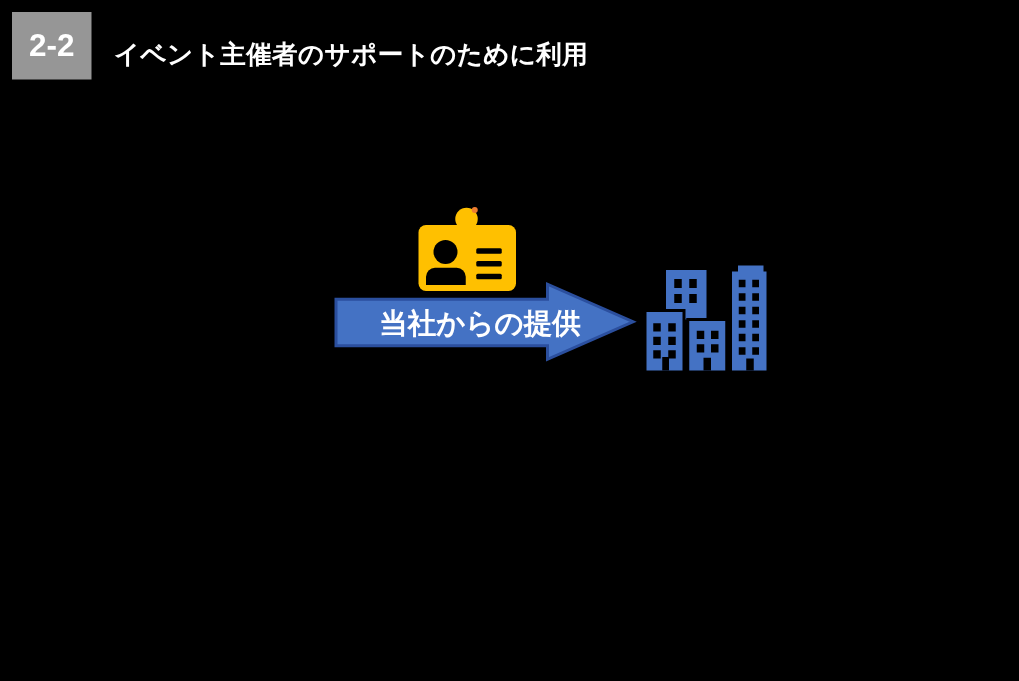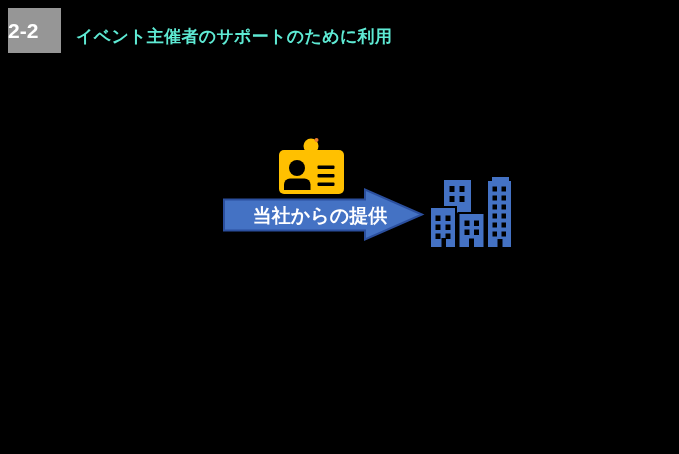--- a/index.html
+++ b/index.html
@@ -2,26 +2,26 @@
 <html><head>
 <meta charset="utf-8">
 <style>
   html,body{margin:0;padding:0;background:#000;}
   #screen{
     position:relative;width:679px;height:454px;background:#000000;overflow:hidden;
     font-family:"Liberation Sans",sans-serif;
   }
   .badge{
     position:absolute;left:8px;top:8px;width:53px;height:45px;
-    background:#969696;display:flex;align-items:center;justify-content:flex-start;
+    background:#969696;display:flex;align-items:center;justify-content:center;
     color:#ffffff;font-size:21px;font-weight:bold;
   }
   .title{
     position:absolute;left:76px;top:26px;height:22px;line-height:22px;
-    color:#5eead4;font-size:17px;font-weight:bold;letter-spacing:0.3px;white-space:nowrap;
+    color:#ffffff;font-size:17px;font-weight:bold;letter-spacing:0.3px;white-space:nowrap;
   }
   .icon-svg{position:absolute;display:block;}
   #idcard-svg{left:276px;top:136px;}
   #arrow-svg{left:222px;top:186px;}
   #buildings-svg{left:425px;top:175px;}
   .arrow-label{
     position:absolute;left:234px;top:203px;width:136px;height:26px;
     display:flex;align-items:center;justify-content:center;
     color:#ffffff;font-size:19px;font-weight:600;white-space:nowrap;margin-left:18px;
   }

